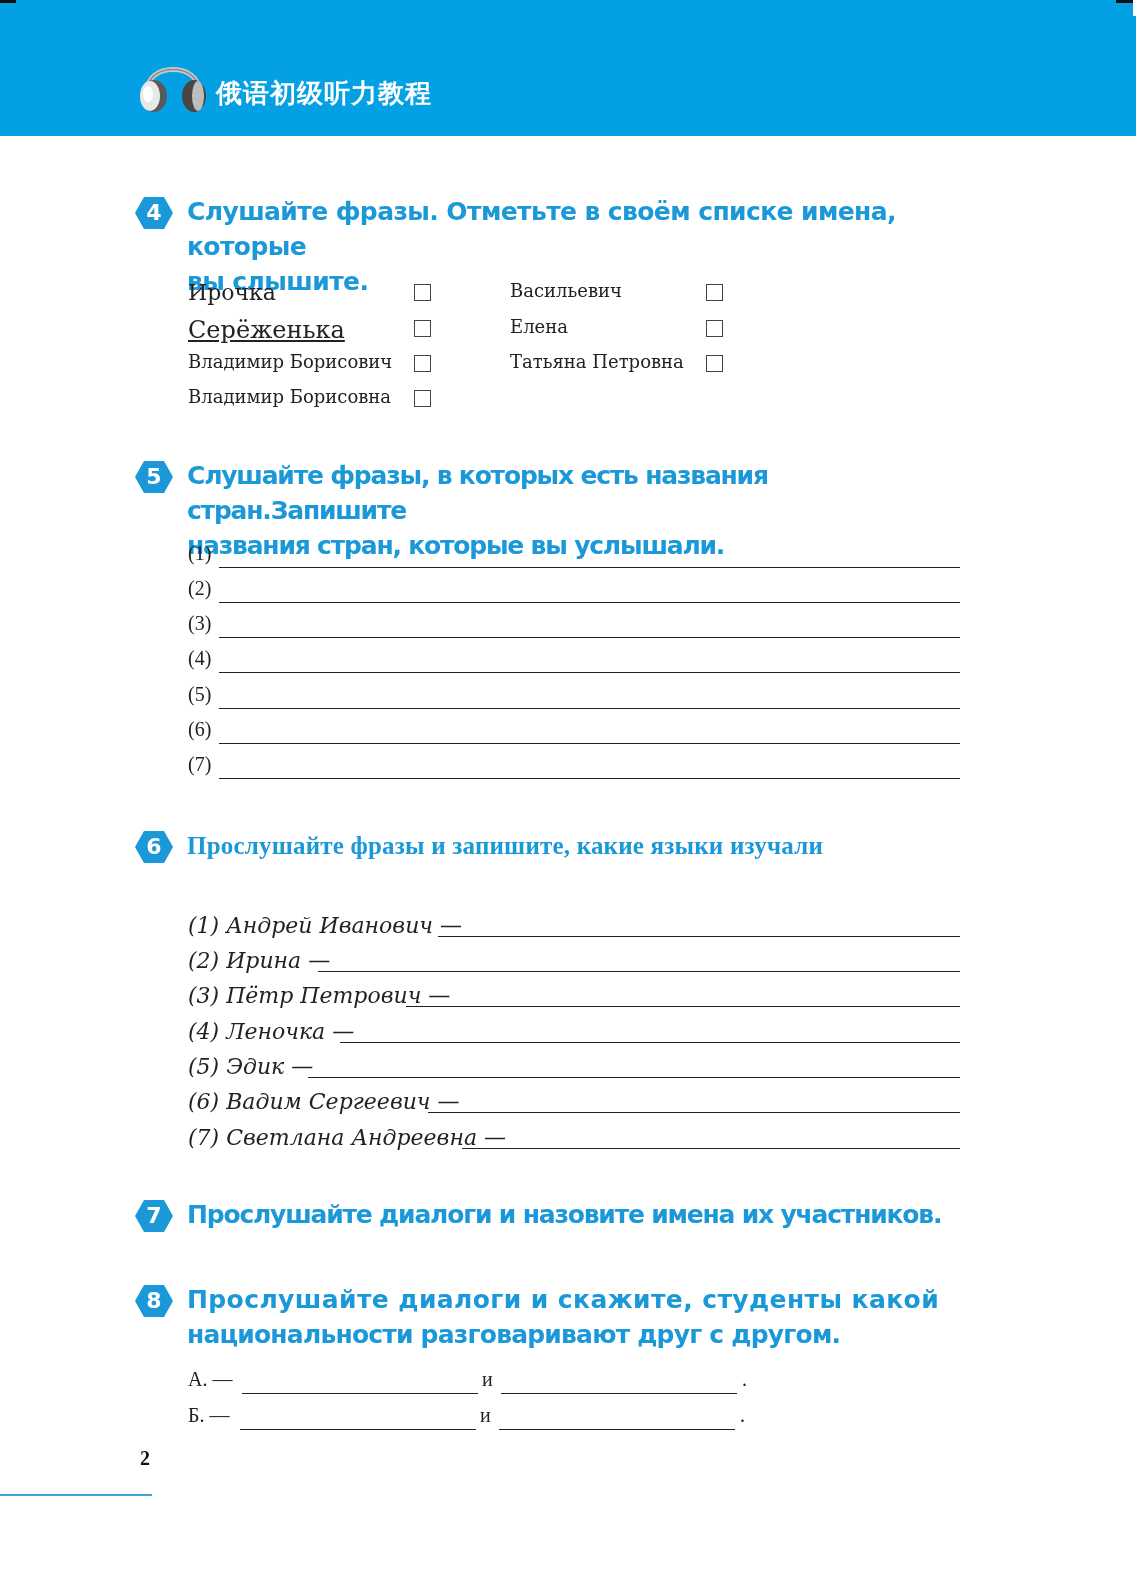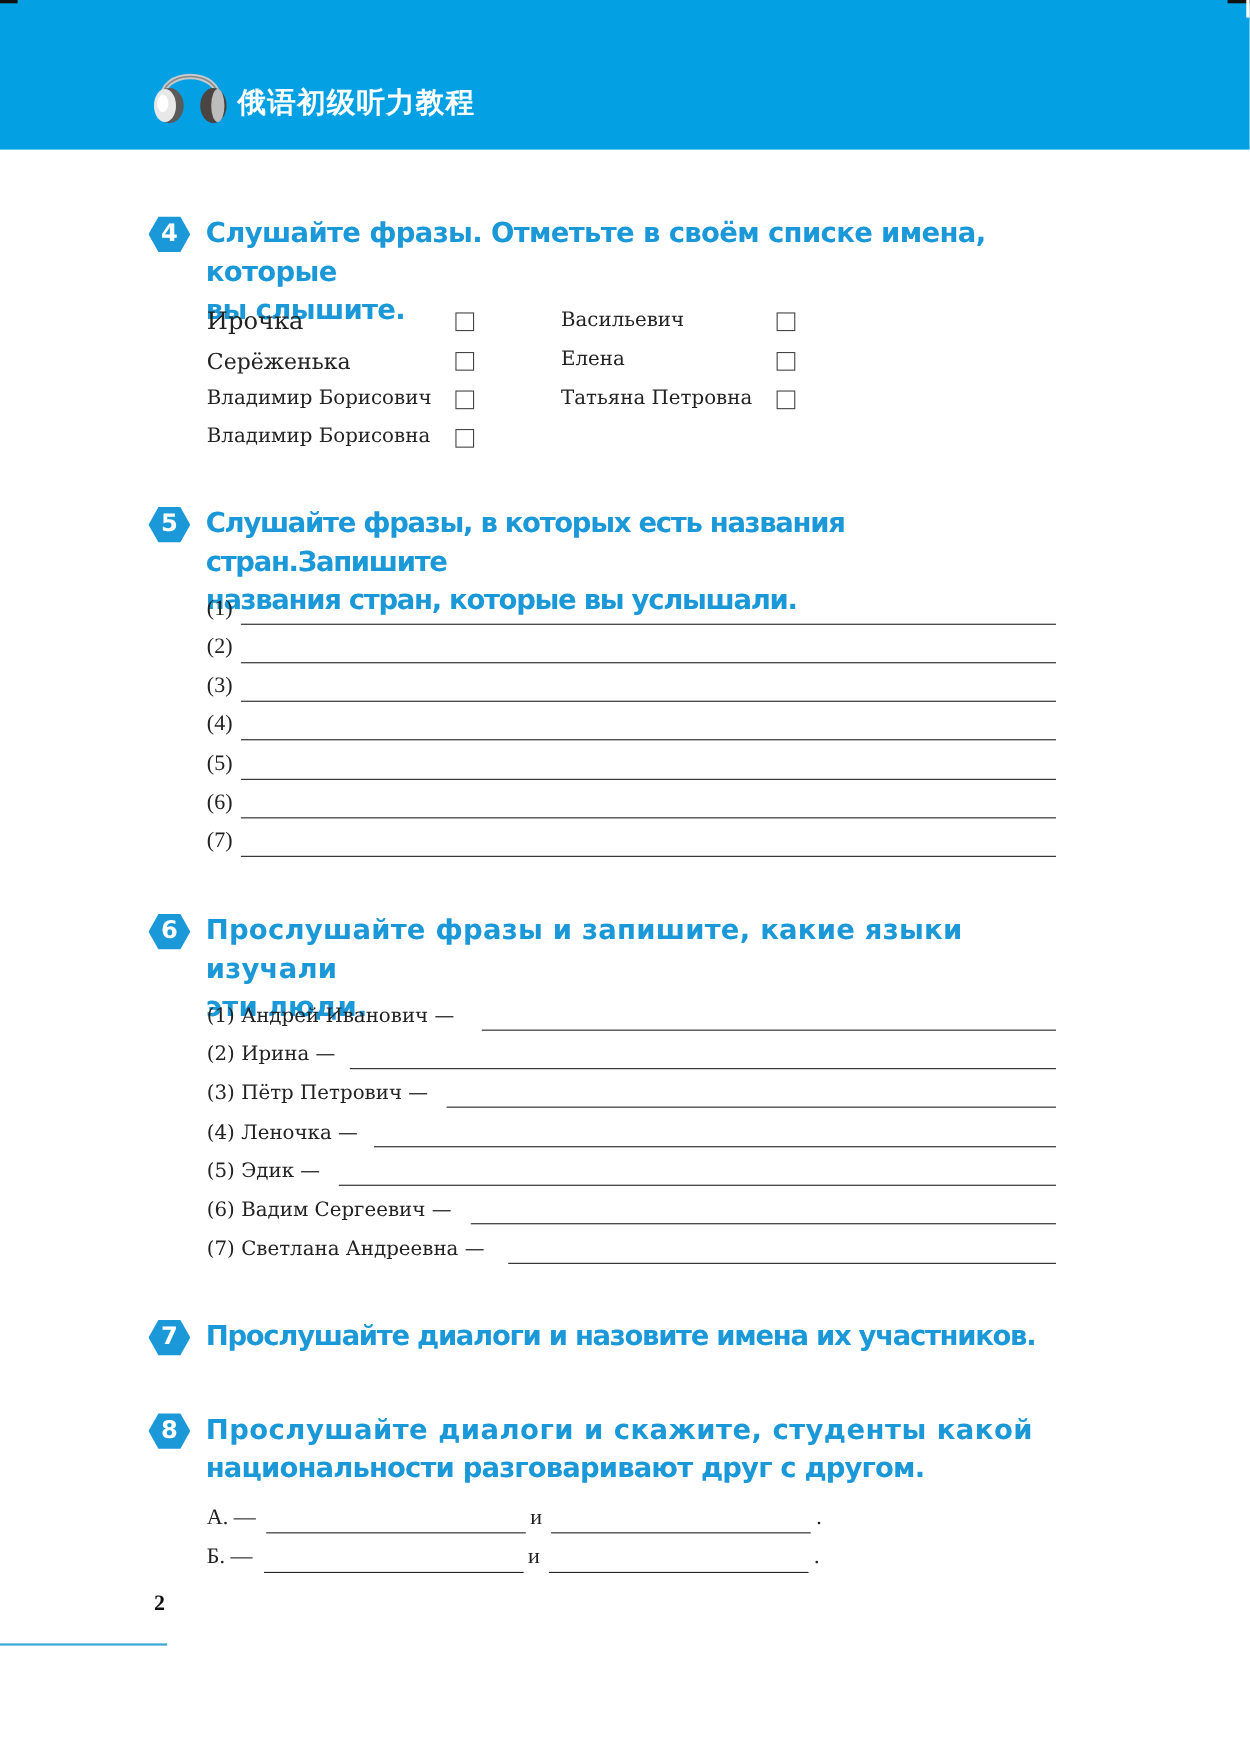--- a/index.html
+++ b/index.html
@@ -44,21 +44,21 @@
   }
   .ex-title.tight { letter-spacing: -1.2px; }
   .name-row { position: absolute; white-space: nowrap; }
   .cb {
     position: absolute; width: 17px; height: 17px;
     border: 1.5px solid #444; box-sizing: border-box; background: #fff;
   }
   .line-item { position: absolute; left: 188px; width: 772px; height: 30px; font-size: 18px; }
   .line-item .lbl { position: absolute; left: 0; top: 4px; white-space: nowrap; font-family: "Liberation Serif", serif; font-size: 20px; }
   .line-item .rule { position: absolute; right: 0; bottom: 0; height: 0; border-top: 1.5px solid #222; }
-  .lang-item .lbl { font-family: "DejaVu Serif", serif; font-size: 18px; top: 6px; }
+  .lang-item .lbl { font-family: "DejaVu Serif", serif; font-size: 22px; top: 6px; font-style: italic; }
   .pair-row { position: absolute; left: 188px; height: 30px; width: 600px; font-family: "Liberation Serif", serif; font-size: 20px; }
   .pair-row span { position: absolute; top: 2px; white-space: nowrap; }
   .pair-row .rule { position: absolute; bottom: 2px; border-top: 1.5px solid #222; height: 0; }
   .page-num {
     position: absolute; left: 140px; top: 1447px;
     font-family: "Liberation Serif", serif; font-weight: bold; font-size: 20px; color: #111;
   }
   .footer-line {
     position: absolute; left: 0; top: 1494px; width: 152px; height: 2px; background: #3aa6d6;
   }
@@ -93,21 +93,21 @@
   </div>
   <div class="ex-title">
     <div>Слушайте фразы. Отметьте в своём списке имена, которые</div>
     <div>вы слышите.</div>
   </div>
 </div>
 
 <div>
   <div class="name-row" style="left:188px;top:280px;font-size:22px;">Ирочка</div>
   <div class="cb" style="left:414px;top:284px;"></div>
-  <div class="name-row" style="left:188px;top:316px;font-size:20px;">Серёженька</div>
+  <div class="name-row" style="left:188px;top:316px;font-size:24px;text-decoration:underline;">Серёженька</div>
   <div class="cb" style="left:414px;top:320px;"></div>
   <div class="name-row" style="left:188px;top:351px;font-size:18px;">Владимир Борисович</div>
   <div class="cb" style="left:414px;top:355px;"></div>
   <div class="name-row" style="left:188px;top:386px;font-size:18px;">Владимир Борисовна</div>
   <div class="cb" style="left:414px;top:390px;"></div>
 
   <div class="name-row" style="left:510px;top:280px;font-size:18px;">Васильевич</div>
   <div class="cb" style="left:706px;top:284px;"></div>
   <div class="name-row" style="left:510px;top:316px;font-size:18px;">Елена</div>
   <div class="cb" style="left:706px;top:320px;"></div>
@@ -159,23 +159,22 @@
     </div>
 </div>
 
 <div class="exercise" style="top:828px;">
   <div class="badge">
     <svg viewBox="0 0 38 34">
         <polygon points="9,1 29,1 38,17 29,33 9,33 0,17" fill="#1a98d8"></polygon>
       </svg>
     <span>6</span>
   </div>
-  <div class="ex-title" style="letter-spacing:0.2px;">
+  <div class="ex-title" style="letter-spacing:0.2px;font-family:Liberation Serif, serif;">
     <div>Прослушайте фразы и запишите, какие языки изучали</div>
-    <div>эти люди.</div>
   </div>
 </div>
 
 <div>
   <div class="line-item lang-item" style="top:907px;">
       <span class="lbl">(1) Андрей Иванович —</span>
       <div class="rule" style="width:522px;"></div>
     </div>
   <div class="line-item lang-item" style="top:942px;">
       <span class="lbl">(2) Ирина —</span>

